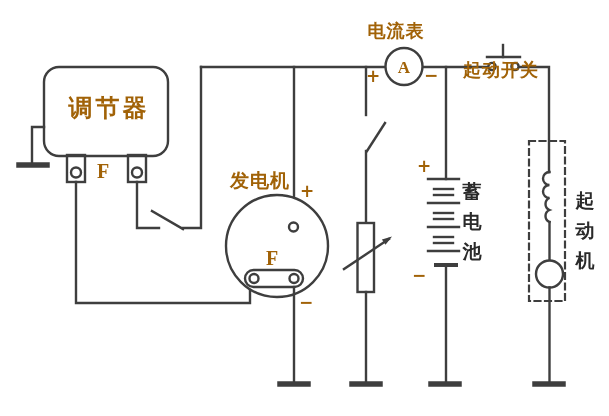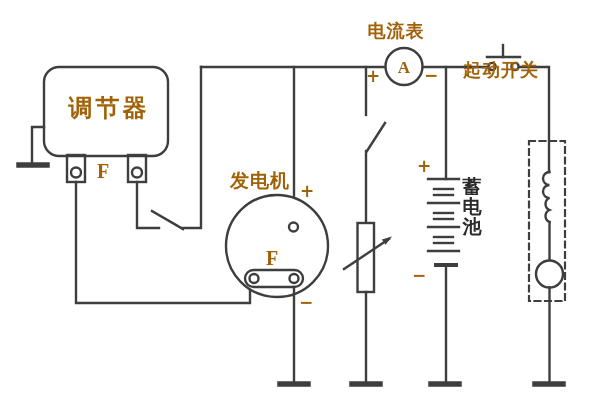--- a/index.html
+++ b/index.html
@@ -9,21 +9,21 @@
     filter:blur(0.3px);
   }
   svg{position:absolute;left:0;top:0;}
   .lbl{
     position:absolute;color:#a16207;font-weight:700;white-space:nowrap;
     transform:translate(-50%,-50%);line-height:1;
   }
   .vlbl{
     position:absolute;color:#2a2a2a;font-weight:700;
     width:22px;word-break:break-all;text-align:center;white-space:normal;
-    font-size:19px;line-height:20px;letter-spacing:0;
+    font-size:19px;line-height:30px;letter-spacing:0;
   }
   .cjk{font-size:18px;letter-spacing:1px;}
   .big{font-size:24px;letter-spacing:3px;}
   .sym{font-family:"Liberation Serif", serif;font-size:20px;font-weight:700;}
   .sign{font-size:17px;font-weight:700;font-family:"DejaVu Sans", sans-serif;}
 </style>
 </head>
 <body>
 
 <div class="stage">
@@ -134,13 +134,14 @@
   <div class="lbl sign" style="left:373px;top:76px;">+</div>
   <div class="lbl sign" style="left:431px;top:75px;">−</div>
 
   <div class="lbl cjk" style="left:501px;top:32px;margin-top:38px;">起动开关</div>
 
   <div class="lbl sign" style="left:424px;top:166px;">+</div>
   <div class="lbl sign" style="left:419px;top:275px;">−</div>
   <div class="vlbl" style="left:461px;top:177px;">蓄电池</div>
 
 
+  <div class="vlbl" style="left:574px;top:186px;">起动机</div>
 </div>
 
 </body></html>

